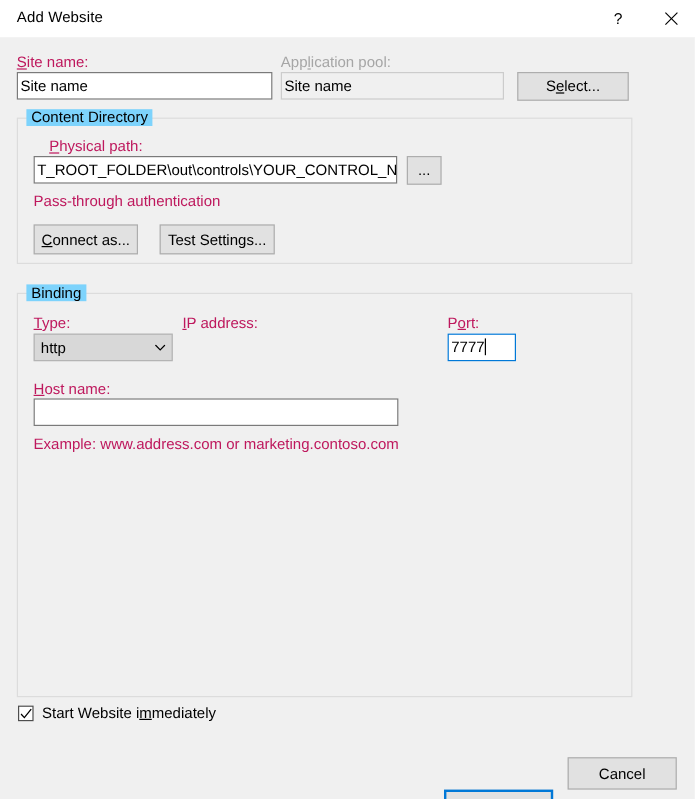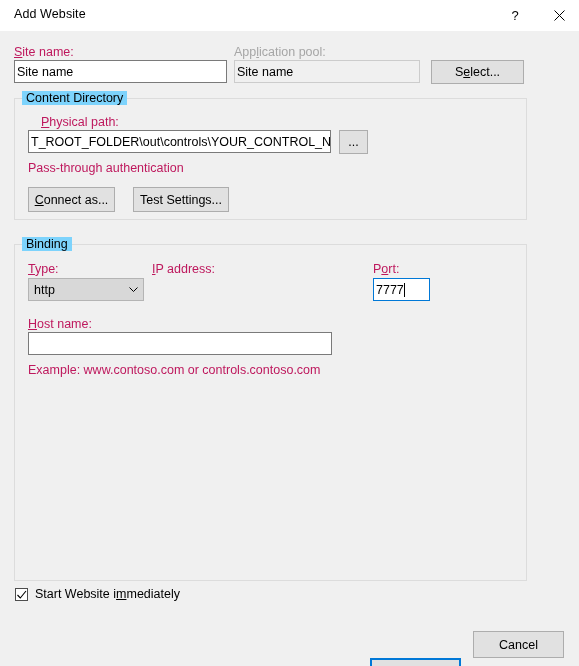--- a/index.html
+++ b/index.html
@@ -77,20 +77,21 @@
     align-items: center;
     overflow: hidden;
     white-space: nowrap;
   }
   .textbox.readonly {
     background: #f0f0f0;
     border: 1px solid #cccccc;
   }
   .textbox.focused {
     border: 1px solid #0078d7;
+    align-items: flex-end;
   }
 
   .btn {
     position: absolute;
     box-sizing: border-box;
     background: #e1e1e1;
     border: 1px solid #adadad;
     font-family: "Liberation Sans", sans-serif;
     font-size: 12.5px;
     color: #000000;
@@ -286,21 +287,21 @@
   </div>
 
   <div class="lbl" style="left:28px; top:286px;">
     <span class="acc">H</span>ost name:
   </div>
 
   <div class="textbox" style="left:28px; top:301px; width:304px; height:23px;">
     <span></span>
   </div>
 
-  <div class="lbl" style="left:28px; top:332px;">Example: www.contoso.com or controls.contoso.com</div>
+  <div class="lbl" style="left:28px; top:332px;">Example: www.address.com or marketing.contoso.com</div>
 
   <div class="checkbox-row" style="left:15px; top:556px;">
     <span class="checkbox-box">
       <span>
         <svg width="10" height="10" viewBox="0 0 10 10">
           <path d="M0.5 5 L3.3 8 L9 1" fill="none" stroke="#000" stroke-width="1.1"></path>
         </svg>
       </span>
     </span>
     <span class="checkbox-label">

